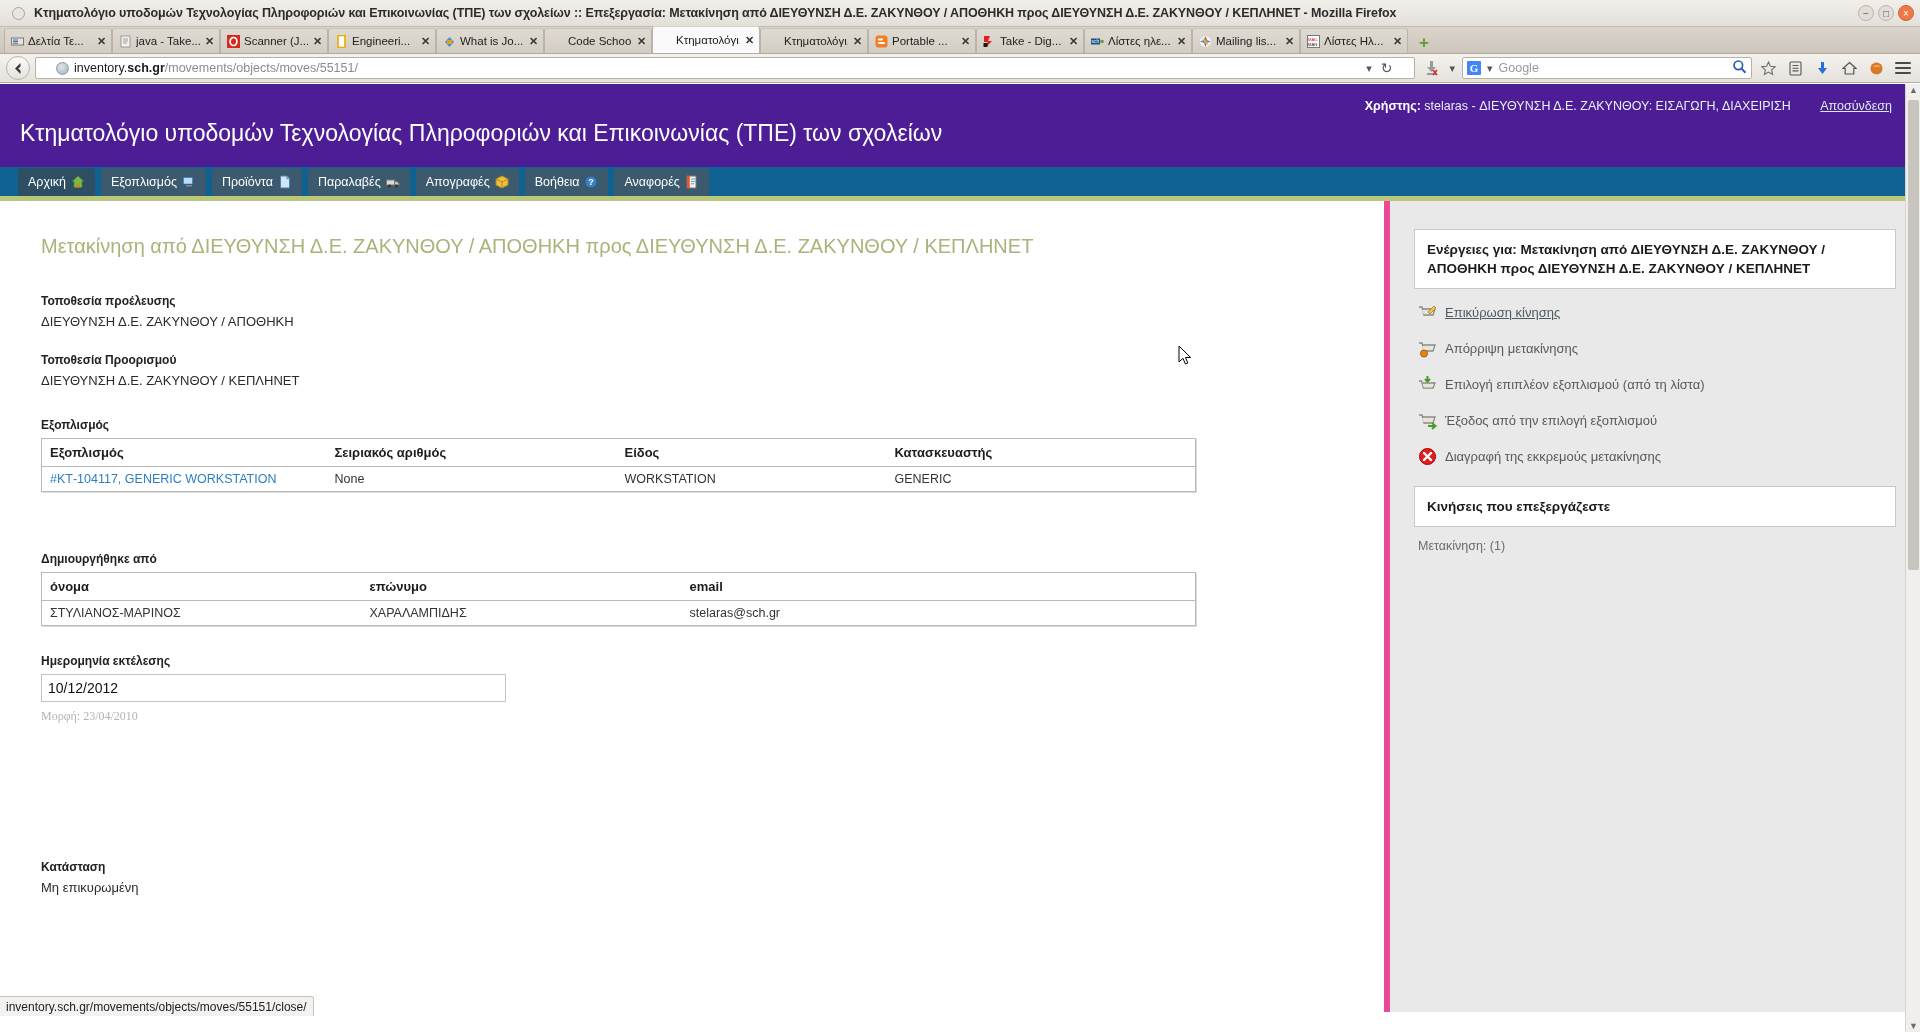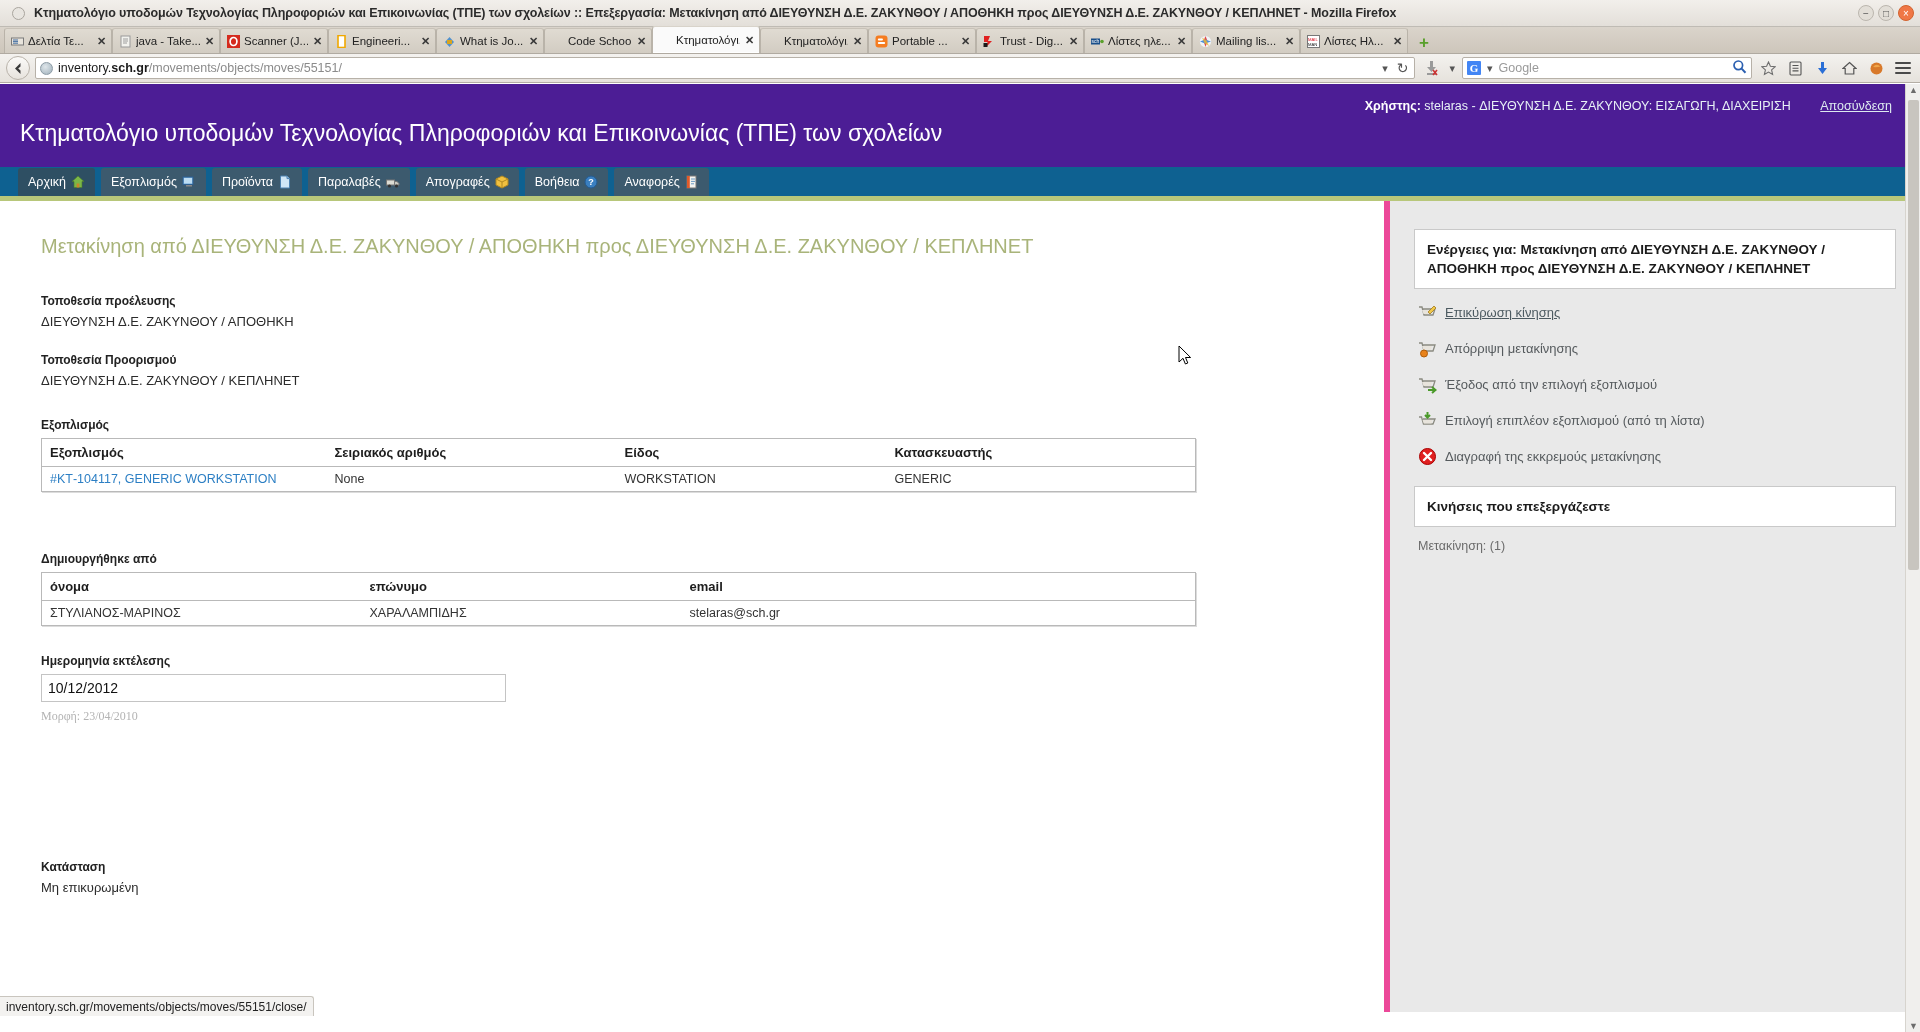--- a/index.html
+++ b/index.html
@@ -84,21 +84,21 @@
     display:flex;align-items:center;gap:5px;padding:0 6px;
   }
   .navbtn{
     width:24px;height:24px;border-radius:50%;
     border:1px solid #b9b3aa; background:linear-gradient(#fbfaf8,#e7e3dd);
     display:flex;align-items:center;justify-content:center;flex:0 0 auto;
   }
   #urlbox{
     flex:1 1 auto;height:22px;background:#fff;
     border:1px solid #b7b1a8;border-radius:2px;
-    display:flex;align-items:center;padding:0 4px;gap:5px;
+    display:flex;align-items:center;padding:0 20px;gap:5px;
     min-width:0;
   }
   #urlbox .globe{
     width:13px;height:13px;border-radius:50%;
     background:radial-gradient(circle at 40% 35%,#dfe6ea,#9fb0bb);
     border:1px solid #8c9ba5;flex:0 0 auto;
   }
   #urltext{ font-size:12.5px;color:#8b8b8b; white-space:nowrap; flex:1 1 auto; overflow:hidden;}
   #urltext b{ color:#1a1a1a; font-weight:bold;}
   #urltext .dom{ color:#1a1a1a; }
@@ -322,21 +322,21 @@
       <span class="tlabel">Portable ...</span>
       <span class="tclose">✕</span>
     </div>
     <div class="tab">
       <span>
         <svg class="fav" viewBox="0 0 13 13">
           <path d="M1 1 L7 1 L5 6 L9 6 L3 12 L4.6 7 L1 7 Z" fill="#e02020"></path>
           <rect x="0.5" y="8" width="4" height="4" fill="#1a1a1a"></rect>
         </svg>
       </span>
-      <span class="tlabel">Trust - Dig...</span>
+      <span class="tlabel">Take - Dig...</span>
       <span class="tclose">✕</span>
     </div>
     <div class="tab">
       <span>
         <svg class="fav" viewBox="0 0 13 13">
           <rect x="0" y="3.5" width="9" height="6" fill="#1a4f8a"></rect>
           <text x="0.6" y="8.4" font-size="5" fill="#fff" font-family="sans-serif">sch</text>
           <circle cx="11" cy="6.5" r="1.8" fill="#5aa02c"></circle>
         </svg>
       </span>
@@ -588,33 +588,33 @@
           <div class="action">
             <span class="aic"><svg viewBox="0 0 19 19">
                 <path d="M1 4 L4 4 L6 12 L15 12 L17 6 L5 6" fill="none" stroke="#8a8a80" stroke-width="1.3"></path>
                 <path d="M4 7 L14 7 L13 11 L5.5 11 Z" fill="#e8e4dc"></path>
                 <circle cx="6" cy="14.5" r="3.5" fill="#e8821a" stroke="#b05c08"></circle>
               </svg></span>
             <span class="alabel">Απόρριψη μετακίνησης</span>
           </div>
           <div class="action">
             <span class="aic"><svg viewBox="0 0 19 19">
+                <path d="M1 6 L3.5 6 L5.5 13 L15 13 L17 8 L5 8" fill="none" stroke="#8a8a80" stroke-width="1.3"></path>
+                <path d="M4.5 9 L14.5 9 L13.5 12.5 L5.8 12.5 Z" fill="#e8e4dc"></path>
+                <path d="M9.5 1 L9.5 6 M7 4 L9.5 6.6 L12 4" fill="none" stroke="#4a9a2a" stroke-width="2"></path>
+              </svg></span>
+            <span class="alabel">Επιλογή επιπλέον εξοπλισμού (από τη λίστα)</span>
+          </div>
+          <div class="action">
+            <span class="aic"><svg viewBox="0 0 19 19">
                 <path d="M1 4 L4 4 L6 12 L15 12 L17 6 L5 6" fill="none" stroke="#8a8a80" stroke-width="1.3"></path>
                 <path d="M4 7 L14 7 L13 11 L5.5 11 Z" fill="#e8e4dc"></path>
                 <path d="M10 15 L17 15 M14 12 L17.5 15 L14 18" fill="none" stroke="#4a9a2a" stroke-width="2"></path>
               </svg></span>
             <span class="alabel">Έξοδος από την επιλογή εξοπλισμού</span>
-          </div>
-          <div class="action">
-            <span class="aic"><svg viewBox="0 0 19 19">
-                <path d="M1 6 L3.5 6 L5.5 13 L15 13 L17 8 L5 8" fill="none" stroke="#8a8a80" stroke-width="1.3"></path>
-                <path d="M4.5 9 L14.5 9 L13.5 12.5 L5.8 12.5 Z" fill="#e8e4dc"></path>
-                <path d="M9.5 1 L9.5 6 M7 4 L9.5 6.6 L12 4" fill="none" stroke="#4a9a2a" stroke-width="2"></path>
-              </svg></span>
-            <span class="alabel">Επιλογή επιπλέον εξοπλισμού (από τη λίστα)</span>
           </div>
           <div class="action">
             <span class="aic"><svg viewBox="0 0 19 19">
                 <circle cx="9.5" cy="9.5" r="8" fill="#e02020" stroke="#a00"></circle>
                 <path d="M6 6 L13 13 M13 6 L6 13" stroke="#fff" stroke-width="2.4" stroke-linecap="round"></path>
               </svg></span>
             <span class="alabel">Διαγραφή της εκκρεμούς μετακίνησης</span>
           </div>
         </div>
       <div class="panel panel2">Κινήσεις που επεξεργάζεστε</div>

